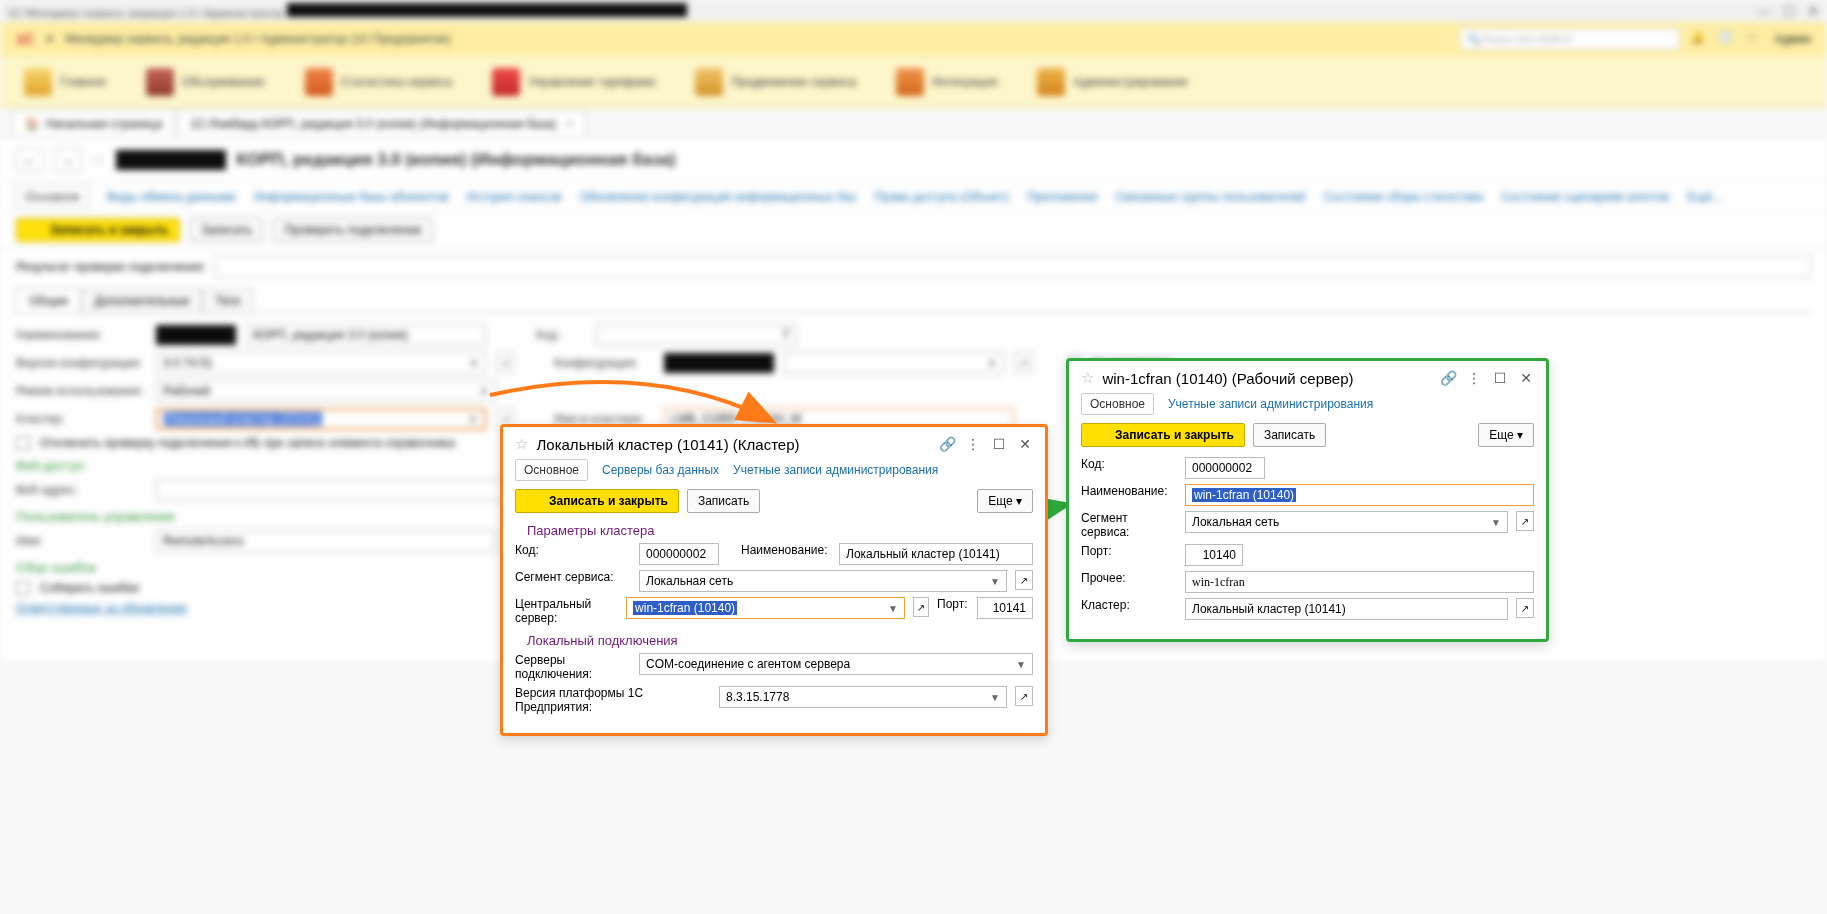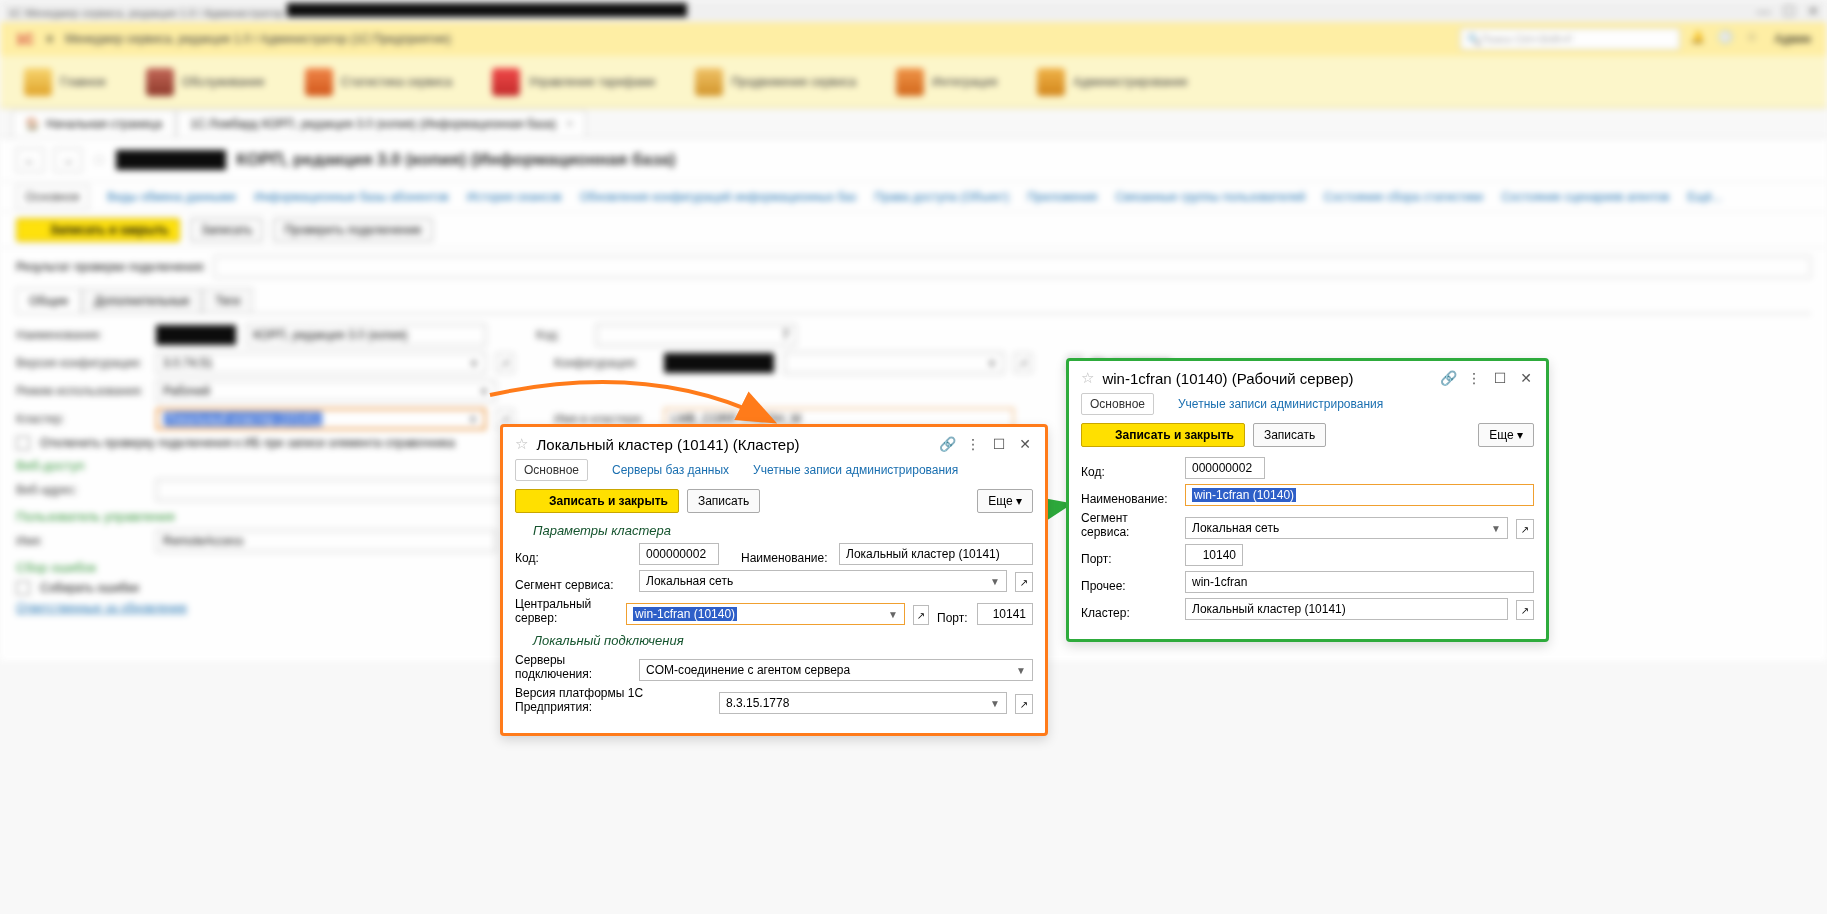--- a/index.html
+++ b/index.html
@@ -74,27 +74,27 @@
 
   
   .dialog { position:absolute; background:#fff; border:3px solid; border-radius:4px; padding:8px 12px 14px; box-shadow:0 4px 12px rgba(0,0,0,0.15); }
   .dialog.orange { border-color:#ff7b1a; }
   .dialog.green { border-color:#2eab3c; }
   .dlg-title-row { display:flex; align-items:center; gap:8px; margin-bottom:6px; }
   .dlg-star { color:#bbb; font-size:15px; }
   .dlg-title { font-size:15px; }
   .dlg-winctrls { margin-left:auto; display:flex; gap:10px; color:#555; font-size:14px; align-items:center; }
   .dlg-winctrls span { width:16px; text-align:center; }
-  .dlg-tabs { display:flex; gap:24px; margin-bottom:8px; align-items:center; }
+  .dlg-tabs { display:flex; gap:14px; margin-bottom:8px; align-items:center; }
   .dlg-tab { color:#1a6fb0; font-size:12px; }
   .dlg-tab.active { border:1px solid #ccc; padding:3px 8px; color:#333; border-radius:2px; }
   .dlg-toolbar { display:flex; align-items:center; gap:8px; margin-bottom:10px; }
   .btn.more { margin-left:auto; }
-  .section-h { color:#14532d; font-size:13px; margin:8px 18px 4px;font-style:italic; }
-  .drow { display:flex; align-items:flex-end; gap:8px; margin:5px 0; }
+  .section-h { color:#701a75; font-size:13px; margin:8px 12px 4px; }
+  .drow { display:flex; align-items:flex-start; gap:8px; margin:5px 0; }
   .dlabel { width:116px; font-size:12px; }
   .dinput { height:22px; border:1px solid #bbb; padding:0 6px; font-size:12px; }
   .dselect { height:22px; border:1px solid #bbb; display:flex;align-items:center; padding:0 6px; justify-content:space-between; font-size:12px; }
   .hl-field { border:1px solid #f0a030 !important; }
   .sel-text { background:#2e5fc8; color:#fff; padding:0 2px; }
 </style>
 </head>
 <body>
 
 <div class="bg-blur">
@@ -394,20 +394,20 @@
         <span class="caret">▼</span>
       </div>
     <span class="icon-open">↗</span>
   </div>
   <div class="drow">
     <span class="dlabel" style="width:96px">Порт:</span>
     <input class="dinput" style="width: 58px; text-align: right;" value="10140">
   </div>
   <div class="drow">
     <span class="dlabel" style="width:96px">Прочее:</span>
-    <input class="dinput" style="flex: 1 1 0%;" value="win-1cfran">
+    <input class="dinput" style="flex: 1 1 0%; font-family: Liberation Serif, serif;" value="win-1cfran">
   </div>
   <div class="drow">
     <span class="dlabel" style="width:96px">Кластер:</span>
     <input class="dinput" style="flex: 1 1 0%;" value="Локальный кластер (10141)">
     <span class="icon-open">↗</span>
   </div>
 </div>
 
 </body></html>

